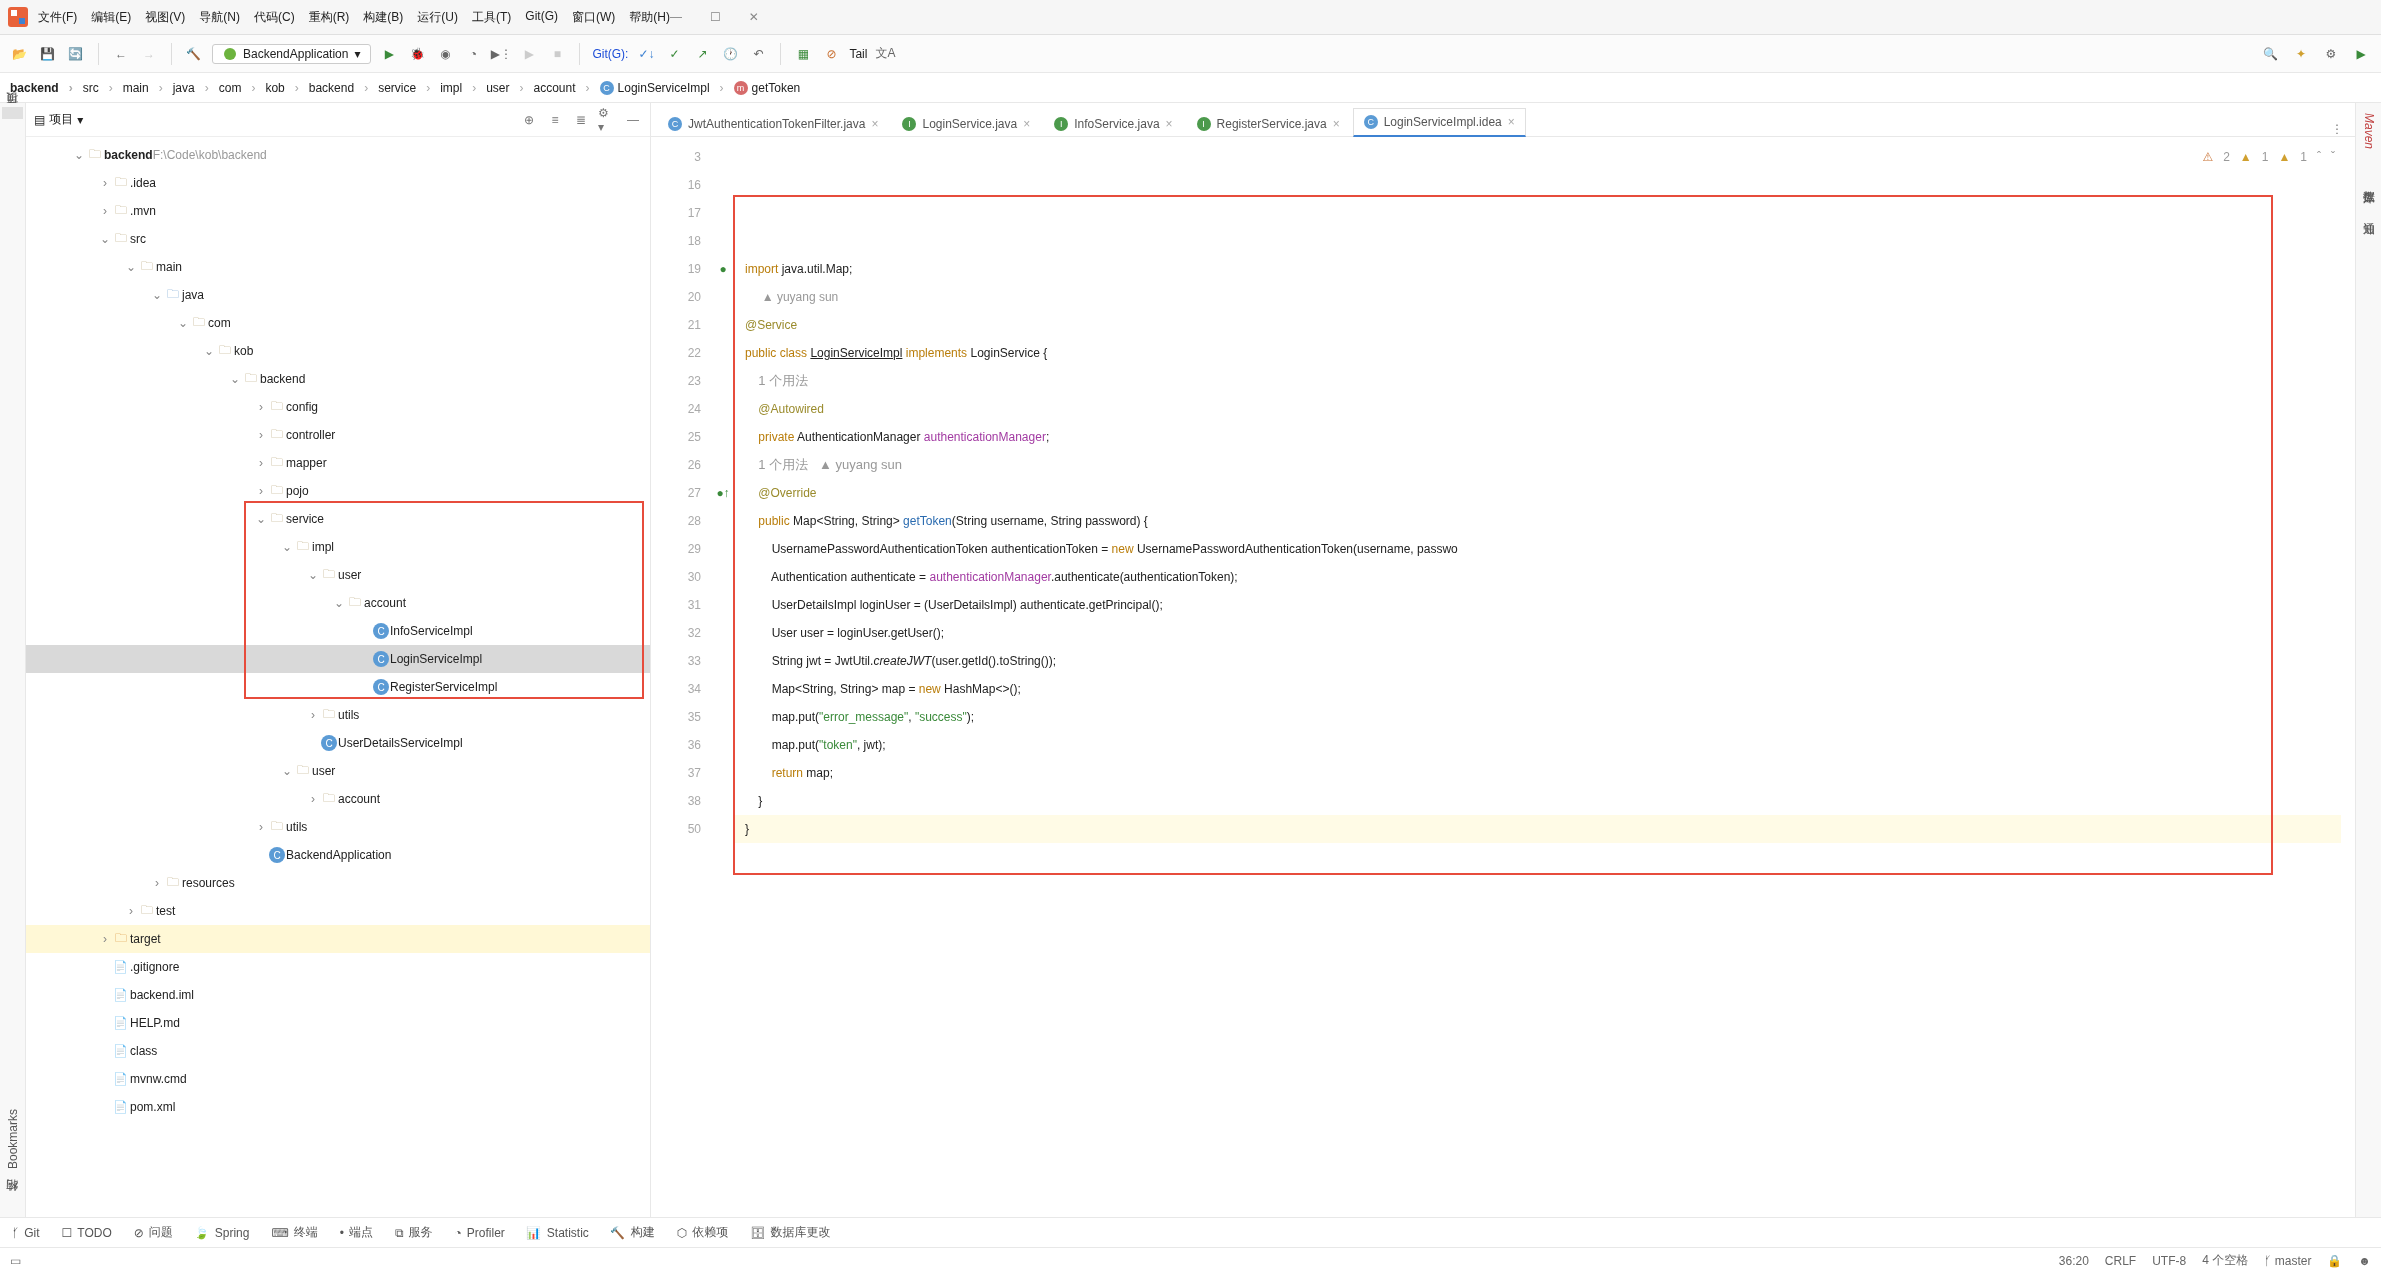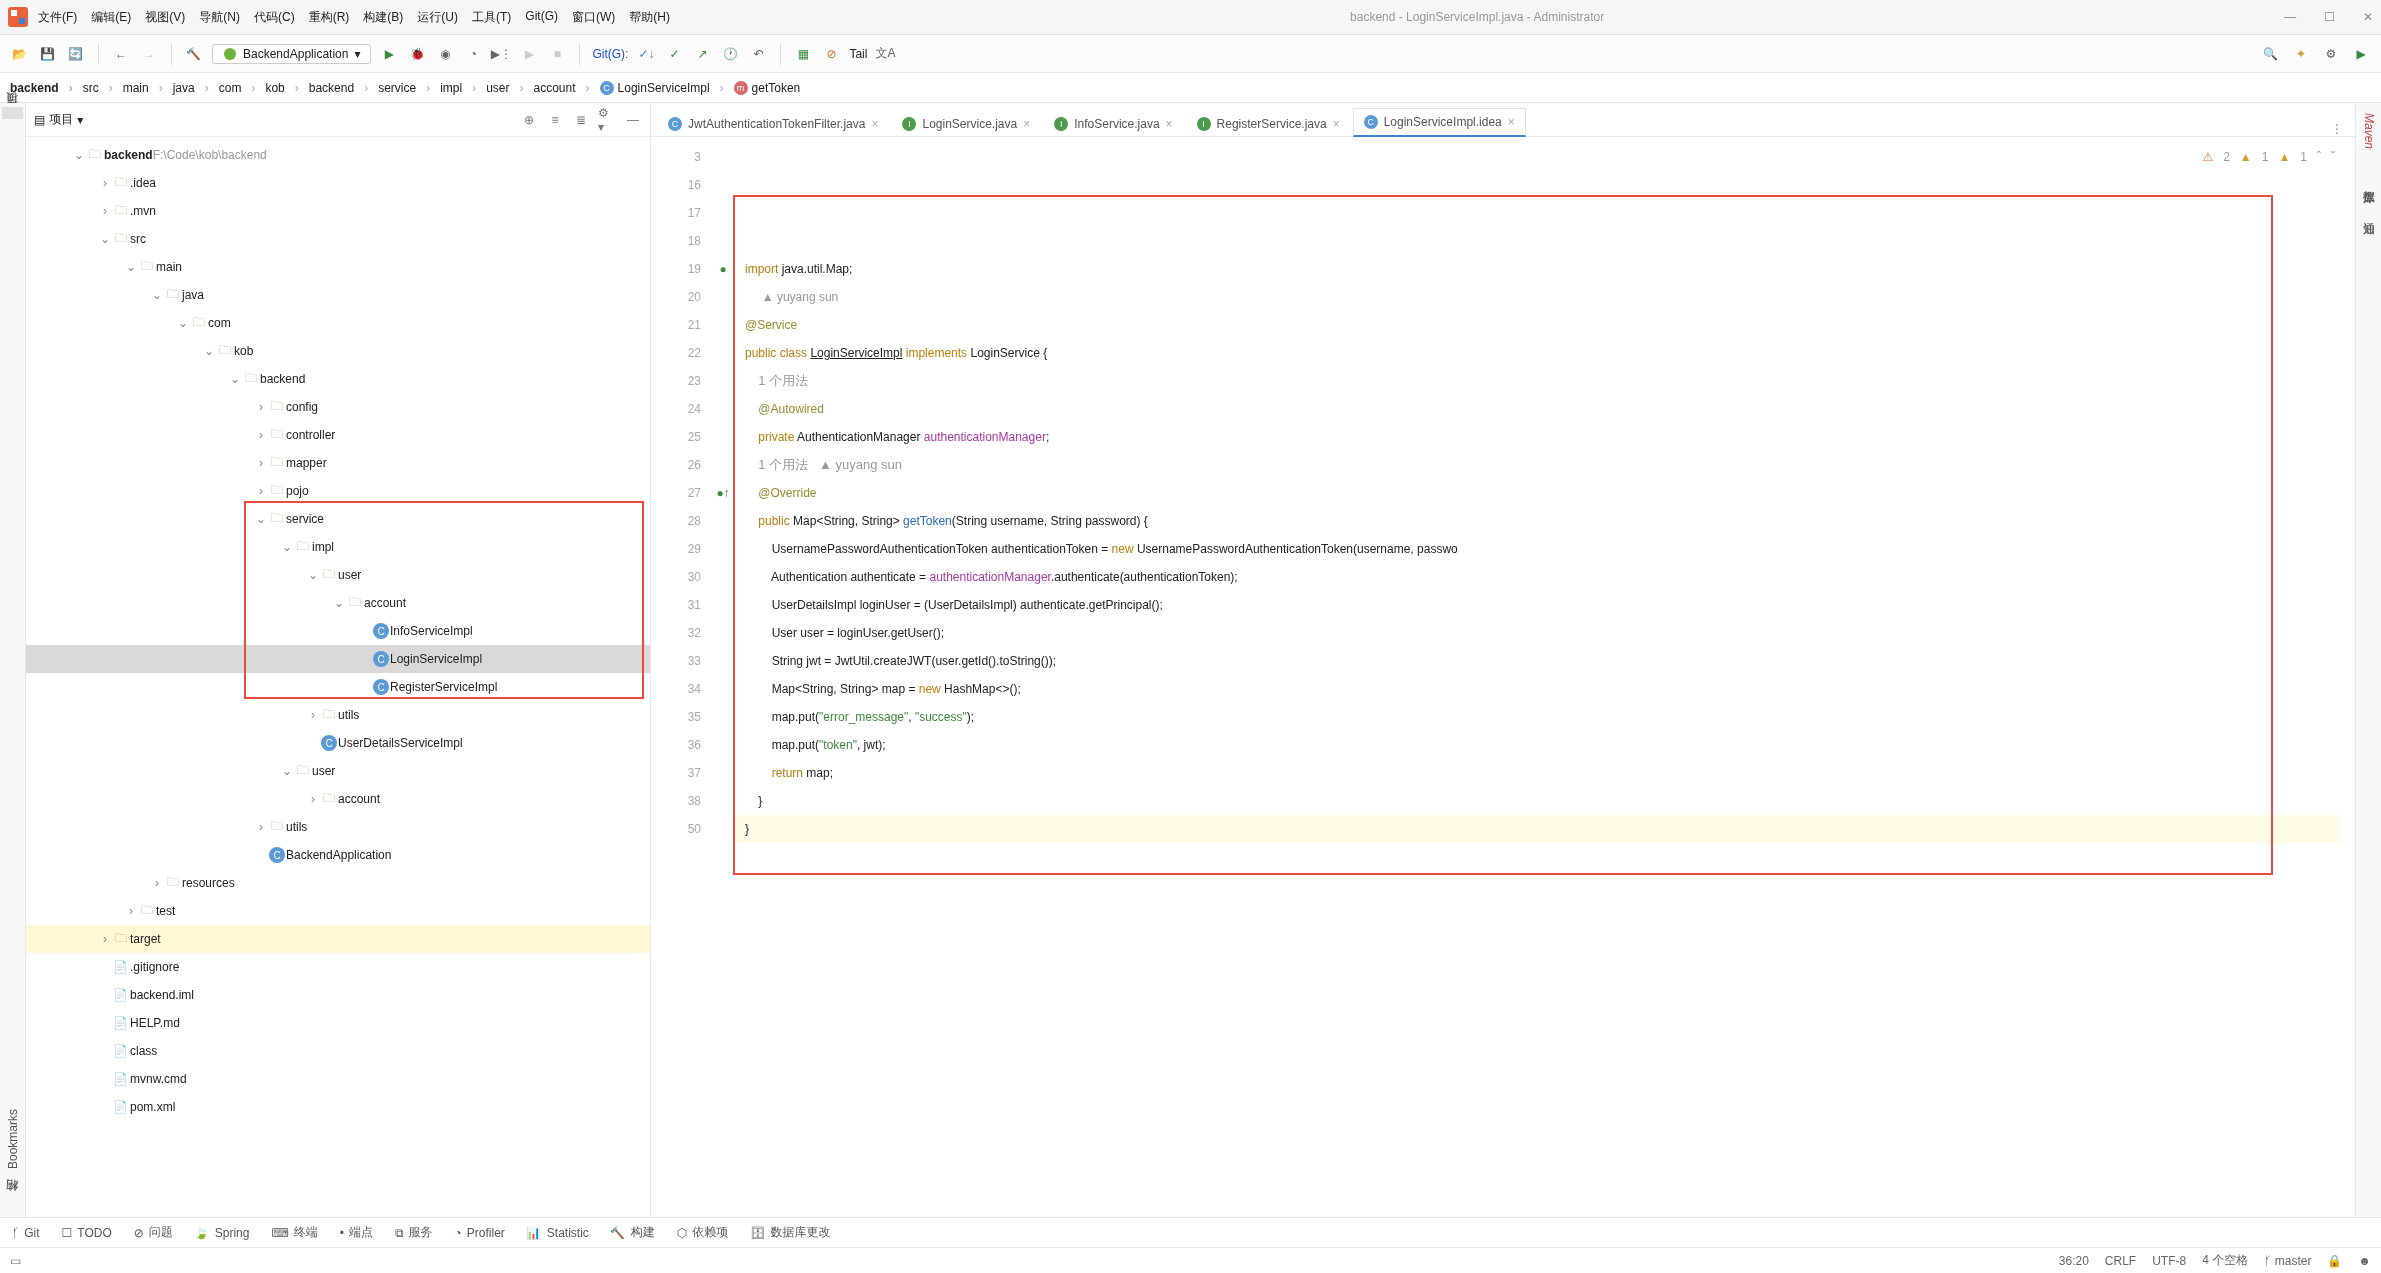--- a/index.html
+++ b/index.html
@@ -50,21 +50,21 @@
 .gut{width:60px;text-align:right;color:#aaa;padding:6px 10px 6px 0;font-family:Consolas,monospace;font-size:14px;line-height:28px;user-select:none;background:#fff;}
 .gutmark{width:24px;padding-top:6px;line-height:28px;font-size:11px;}
 .gutmark div{height:28px;display:flex;align-items:center;justify-content:center;}
 .code{flex:1;padding:6px 0 6px 10px;font-family:Consolas,monospace;font-size:15px;line-height:28px;white-space:pre;position:relative;}
 .kw{color:#b97d0a;}
 .ann{color:#9a8b2c;}
 .str{color:#3a8a3a;}
 .fld{color:#a23aa2;}
 .hint{color:#999;font-style:normal;font-size:13px;}
 .usr{color:#999;}
-.it{}
+.it{font-style:italic;}
 .hl-line{position:absolute;left:0;right:14px;height:28px;background:#fffbe6;z-index:-1;}
 .warnbar{position:absolute;top:6px;right:20px;display:flex;gap:10px;align-items:center;color:#999;font-size:12px;}
 .warnbar .w{color:#d0a030;}
 .warnbar .e{color:#c86f30;}
 .bottombar{height:30px;border-top:1px solid #e8e8e8;display:flex;align-items:center;padding:0 12px;gap:22px;color:#555;}
 .bottombar .item{display:flex;align-items:center;gap:5px;}
 .status{height:26px;border-top:1px solid #e8e8e8;display:flex;align-items:center;padding:0 10px;color:#666;font-size:12px;}
 .status .r{margin-left:auto;display:flex;gap:16px;align-items:center;}
 .redbox2{position:absolute;border:2px solid #e74c3c;pointer-events:none;}
 svg{display:block;}
@@ -87,21 +87,20 @@
       <span>导航(N)</span>
       <span>代码(C)</span>
       <span>重构(R)</span>
       <span>构建(B)</span>
       <span>运行(U)</span>
       <span>工具(T)</span>
       <span>Git(G)</span>
       <span>窗口(W)</span>
       <span>帮助(H)</span>
     </div>
-  <div class="wtitle">backend - LoginServiceImpl.java - Administrator</div>
   <div class="winbtns">
     <span>—</span>
     <span>☐</span>
     <span>✕</span>
   </div>
 </div>
 
 <div class="toolbar">
   <span class="ico">📂</span>
   <span class="ico">💾</span>

